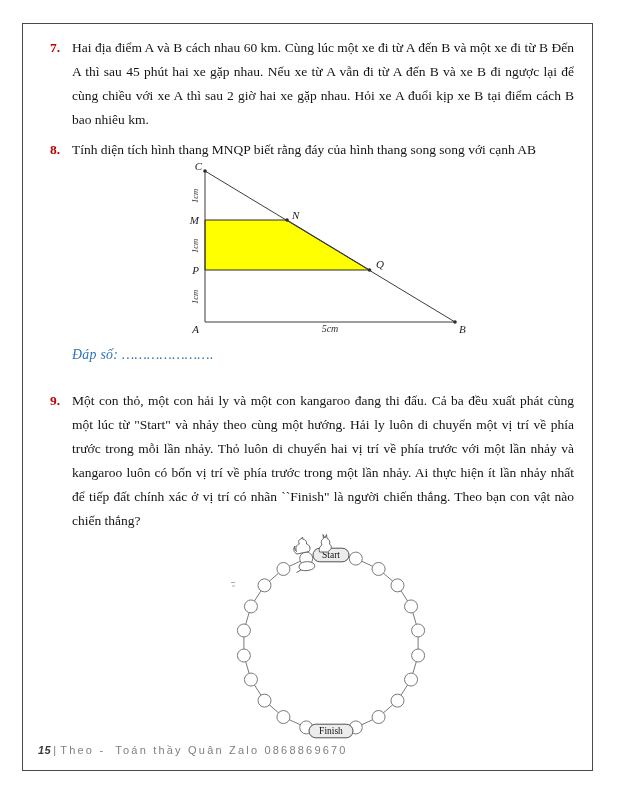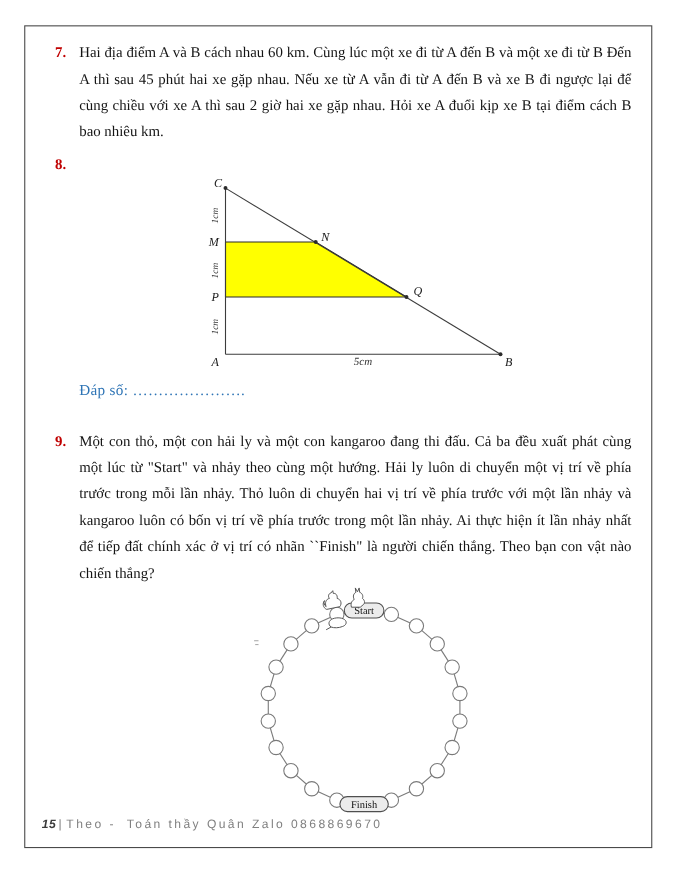--- a/index.html
+++ b/index.html
@@ -15,21 +15,21 @@
     position:absolute;left:72px;width:502px;text-align:justify;
     font-size:13.5px;line-height:24px;color:#141414;
   }
   .problem .num{
     position:absolute;left:-22px;top:0;color:#c00000;font-weight:bold;
   }
   #p7{top:36px;}
   #p8{top:138px;width:510px;}
   #p9{top:389px;}
   .answer{
-    position:absolute;left:72px;top:347px;color:#2e74b5;
+    position:absolute;left:72px;top:347px;color:#2e74b5;font-style:italic;
     font-size:13.8px;letter-spacing:0.3px;
   }
   #fig-trapezoid{position:absolute;left:150px;top:162px;}
   #fig-race{position:absolute;left:225px;top:528px;}
   .fig-label{font-family:"Liberation Serif", serif;font-style:italic;font-size:11px;fill:#222;}
   .tick-label{font-family:"Liberation Serif", serif;font-style:italic;font-size:8.5px;fill:#333;}
   .base-label{font-family:"Liberation Serif", serif;font-style:italic;font-size:10px;fill:#333;text-anchor:middle;}
   .pill{fill:#ececec;stroke:#4f4f4f;stroke-width:1;}
   .pill-label{font-family:"Liberation Serif", serif;font-size:9.5px;fill:#111;text-anchor:middle;}
   .fig-line{stroke:#3c3c3c;stroke-width:1;fill:none;}
@@ -49,20 +49,21 @@
 
 <div class="page-border"></div>
 
 <div class="problem" id="p7">
   <span class="num">7.</span>
   <span>Hai địa điểm A và B cách nhau 60 km. Cùng lúc một xe đi từ A đến B và một xe đi từ B Đến A thì sau 45 phút hai xe gặp nhau. Nếu xe từ A vẫn đi từ A đến B và xe B đi ngược lại để cùng chiều với xe A thì sau 2 giờ hai xe gặp nhau. Hỏi xe A đuổi kịp xe B tại điểm cách B bao nhiêu km.</span>
 </div>
 
 <div class="problem" id="p8">
   <span class="num">8.</span>
+  <span>Tính diện tích hình thang MNQP biết rằng đáy của hình thang song song với cạnh AB</span>
 </div>
 
 <svg id="fig-trapezoid" width="330" height="180" viewBox="150 162 330 180">
 
   <polygon points="205,220 287,220 369.5,270 205,270" fill="#ffff00" stroke="#2b2b2b" stroke-width="1"></polygon>
 
   <line x1="205" y1="322" x2="455" y2="322" class="fig-line"></line>
   <line x1="205" y1="322" x2="205" y2="171" class="fig-line"></line>
   <line x1="205" y1="171" x2="455" y2="322" class="fig-line"></line>
 

